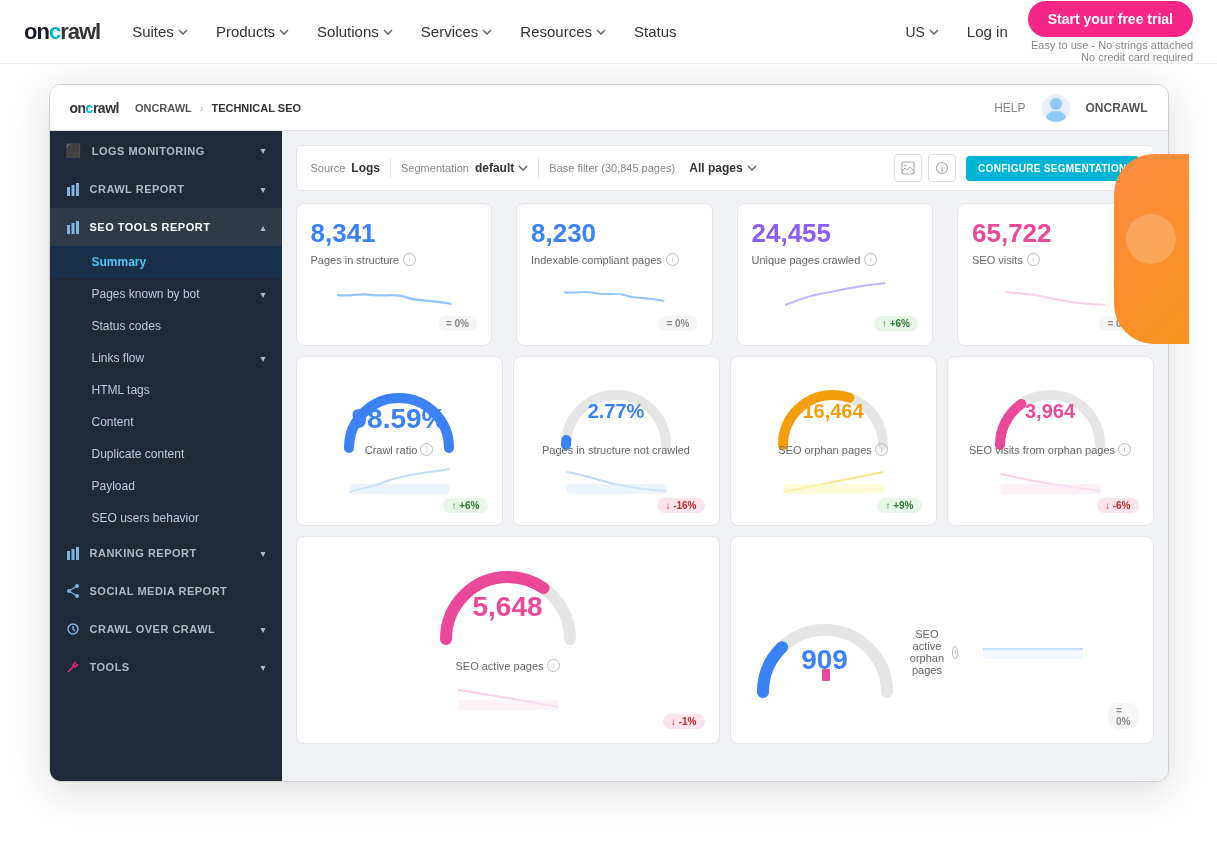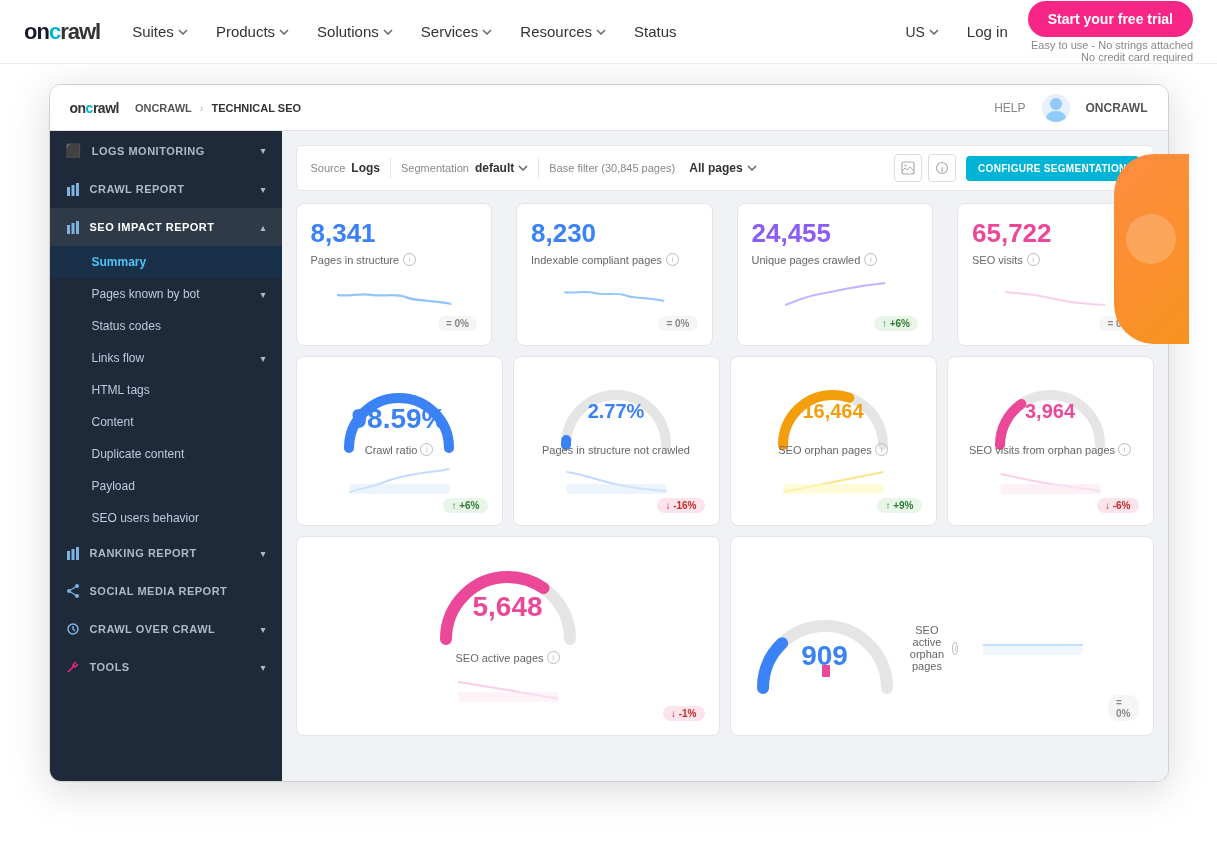--- a/index.html
+++ b/index.html
@@ -115,21 +115,21 @@
             <span style="font-size:11px;font-weight:700;color:#aabbc9;letter-spacing:0.5px;flex:1;">CRAWL REPORT</span>
             <span style="color:#aabbc9;font-size:10px;">▾</span>
           </div>
 
           <div style="display:flex;align-items:center;padding:12px 16px;cursor:pointer;gap:10px;background:rgba(255,255,255,0.08);">
             <svg width="14" height="14" viewBox="0 0 14 14">
                 <rect x="1" y="5" width="3" height="9" fill="#7eb3e0"></rect>
                 <rect x="5.5" y="3" width="3" height="11" fill="#7eb3e0"></rect>
                 <rect x="10" y="1" width="3" height="13" fill="#7eb3e0"></rect>
               </svg>
-            <span style="font-size:11px;font-weight:700;color:#fff;letter-spacing:0.5px;flex:1;">SEO IMPACT REPORT</span>
+            <span style="font-size:11px;font-weight:700;color:#fff;letter-spacing:0.5px;flex:1;">SEO TOOLS REPORT</span>
             <span style="color:#aabbc9;font-size:10px;">▴</span>
           </div>
 
           <div style="padding:9px 16px 9px 42px;cursor:pointer;font-size:12px;color:#4fc3f7;background:#1a3049;display:flex;align-items:center;justify-content:space-between;font-weight:700;">
             <span>Summary</span>
           </div>
           <div style="padding:9px 16px 9px 42px;cursor:pointer;font-size:12px;color:#bcd;display:flex;align-items:center;justify-content:space-between;">
             <span>Pages known by bot</span>
             <span style="color:#aabbc9;font-size:10px;">▾</span>
           </div>
@@ -394,21 +394,21 @@
             <div style="background:#fff;border-radius:8px;padding:14px;border:1px solid #e5e5e5;display:flex;flex-direction:column;align-items:center;min-height:170px;">
               <div style="flex:1;display:flex;flex-direction:column;align-items:center;justify-content:center;width:100%;">
                 <svg width="160" height="95" viewBox="0 0 160 95">
                   <path d="M18,88 A60,60 0 0,1 142,88" stroke="#e5e5e5" stroke-width="12" fill="none" stroke-linecap="round"></path>
                   <path d="M18,88 A60,60 0 0,1 142,88" stroke="#ec4899" stroke-width="12" fill="none" stroke-linecap="round" stroke-dasharray="135 60"></path>
                 </svg>
                 <div style="margin-top:-55px;text-align:center;">
                   <div style="font-size:28px;font-weight:700;color:#ec4899;">5,648</div>
                 </div>
               </div>
-              <div style="font-size:11px;color:#666;text-align:center;margin-top:28px;display:flex;align-items:center;gap:3px;">
+              <div style="font-size:11px;color:#666;text-align:center;margin-top:36px;display:flex;align-items:center;gap:3px;">
                 <span>SEO active pages</span>
                 <span style="width:13px;height:13px;border-radius:50%;border:1px solid #bbb;display:inline-flex;align-items:center;justify-content:center;font-size:8px;color:#bbb;">i</span>
               </div>
               <svg viewBox="0 0 100 30" width="100%" height="30" style="margin-top:8px;">
                 <path d="M0,10 C15,12 30,15 50,18 C65,21 80,23 100,27" stroke="#fbcfe8" stroke-width="2" fill="none"></path>
                 <rect x="0" y="20" width="100" height="10" fill="#fce7f3" opacity="0.5" rx="2"></rect>
               </svg>
               <div style="display:inline-flex;align-items:center;gap:3px;padding:2px 8px;border-radius:10px;font-size:10px;font-weight:700;background:#fce4ec;color:#c62828;align-self:flex-end;margin-top:4px;">↓ -1%</div>
             </div>
 

